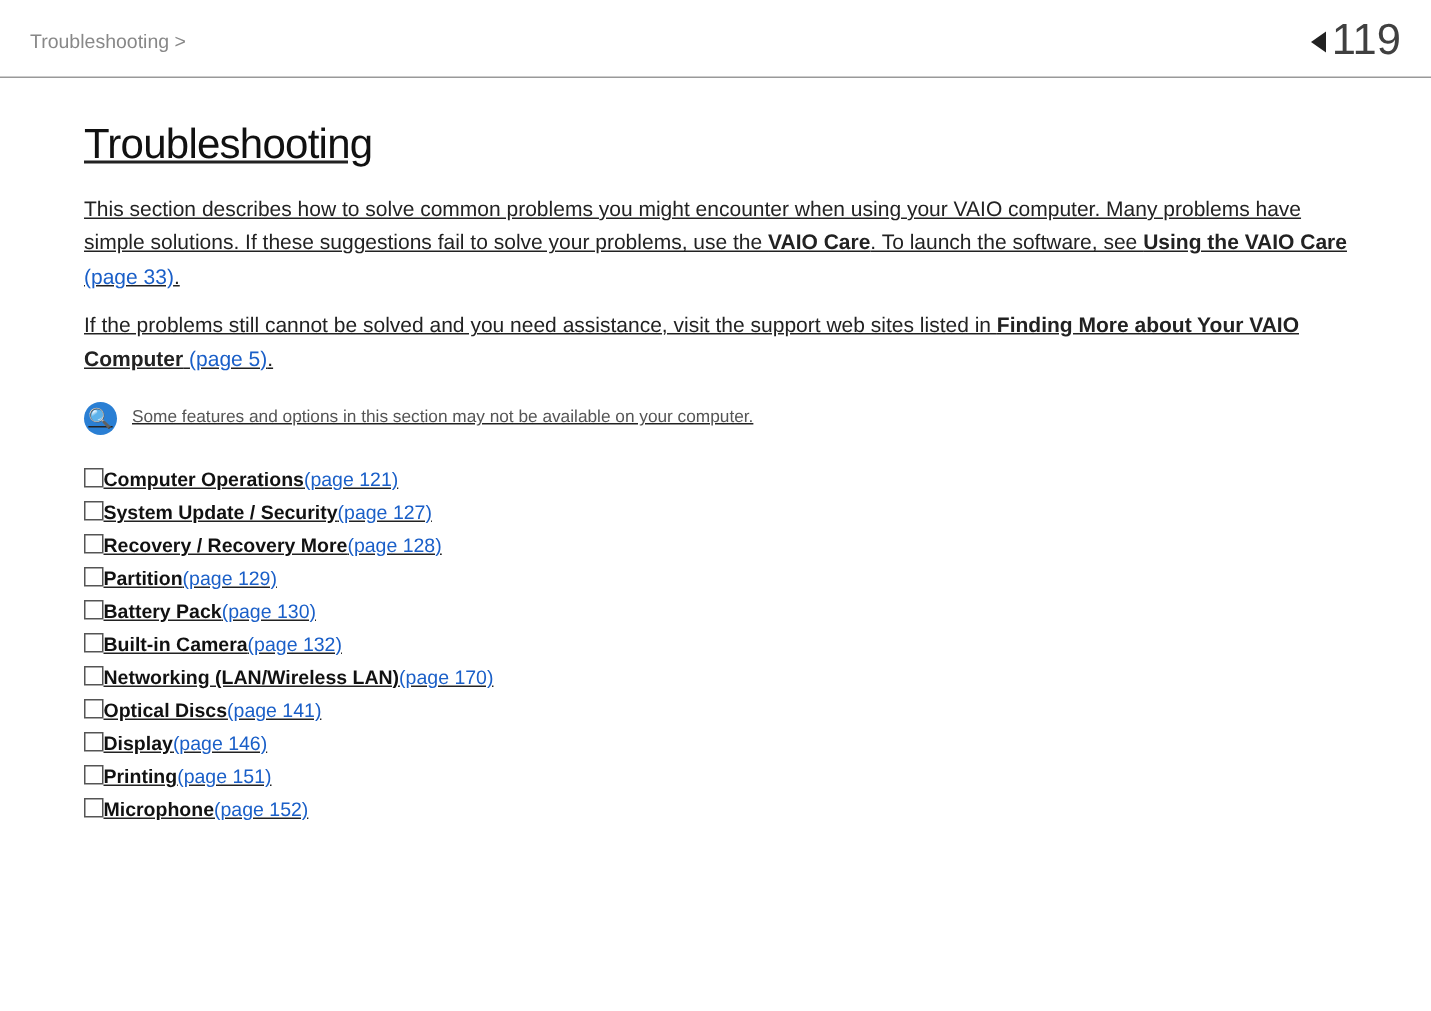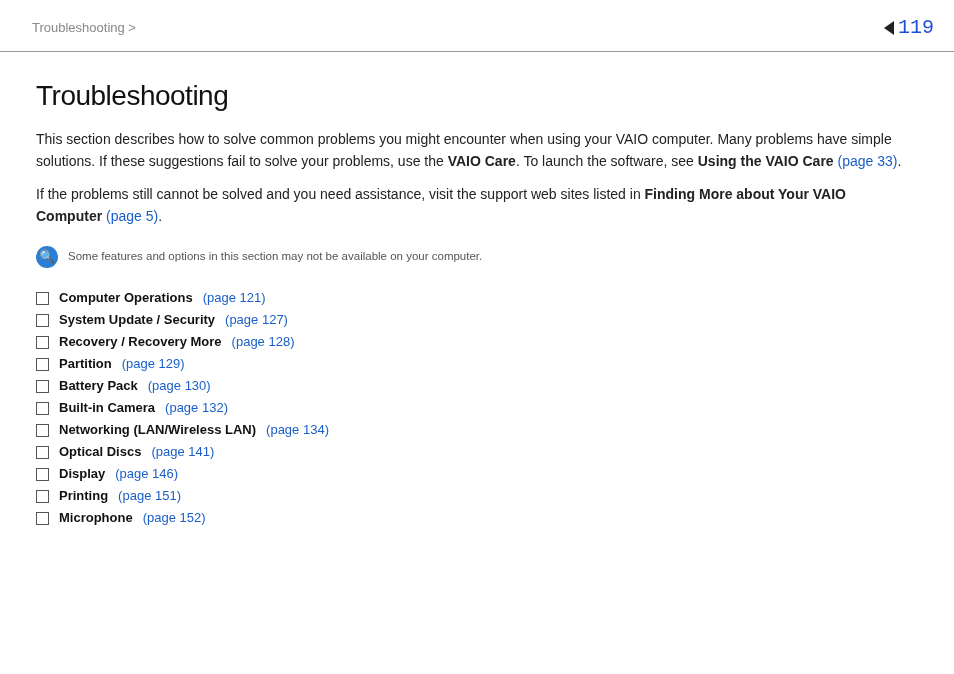--- a/index.html
+++ b/index.html
@@ -14,21 +14,21 @@
       color: #222;
       background: #fff;
       width: 954px;
       min-height: 674px;
     }
 
     .header-bar {
       display: flex;
       justify-content: space-between;
       align-items: center;
-      padding: 8px 20px 4px 32px;
+      padding: 8px 20px 4px 20px;
       border-bottom: 1px solid #999;
       min-height: 52px;
     }
 
     .breadcrumb-text {
       font-size: 13px;
       color: #888;
     }
 
     .page-number-area {
@@ -40,29 +40,29 @@
     .arrow-left {
       display: inline-block;
       width: 0;
       height: 0;
       border-top: 7px solid transparent;
       border-bottom: 7px solid transparent;
       border-right: 10px solid #222;
     }
 
     .page-num {
-      font-size: 20px;
+      font-size: 29px;
       font-weight: normal;
-      color: #1d4ed8;
-      font-family: Liberation Mono, monospace;
+      color: #404040;
     }
 
     .content-area {
-      padding: 28px 36px 30px 36px;
+      padding: 28px 36px 30px 56px;
       max-width: 940px;
+      text-decoration: underline;
     }
 
     .page-title {
       font-size: 28px;
       font-weight: normal;
       color: #111;
       margin-bottom: 16px;
       letter-spacing: -0.5px;
     }
 
@@ -114,22 +114,21 @@
       padding-top: 2px;
     }
 
     .toc-list {
       list-style: none;
       margin-top: 8px;
     }
 
     .toc-list li {
       display: flex;
-      align-items: flex-end;
-      gap: 10px;
+      align-items: flex-start;
       margin-bottom: 7px;
       font-size: 13px;
     }
 
     .checkbox-icon {
       width: 13px;
       height: 13px;
       border: 1.5px solid #555;
       background: #fff;
       flex-shrink: 0;
@@ -204,21 +203,21 @@
         <a class="toc-item-link" href="#">(page 130)</a>
       </li>
       <li>
         <span class="checkbox-icon"></span>
         <span class="toc-item-label">Built-in Camera </span>
         <a class="toc-item-link" href="#">(page 132)</a>
       </li>
       <li>
         <span class="checkbox-icon"></span>
         <span class="toc-item-label">Networking (LAN/Wireless LAN) </span>
-        <a class="toc-item-link" href="#">(page 134)</a>
+        <a class="toc-item-link" href="#">(page 170)</a>
       </li>
       <li>
         <span class="checkbox-icon"></span>
         <span class="toc-item-label">Optical Discs </span>
         <a class="toc-item-link" href="#">(page 141)</a>
       </li>
       <li>
         <span class="checkbox-icon"></span>
         <span class="toc-item-label">Display </span>
         <a class="toc-item-link" href="#">(page 146)</a>

